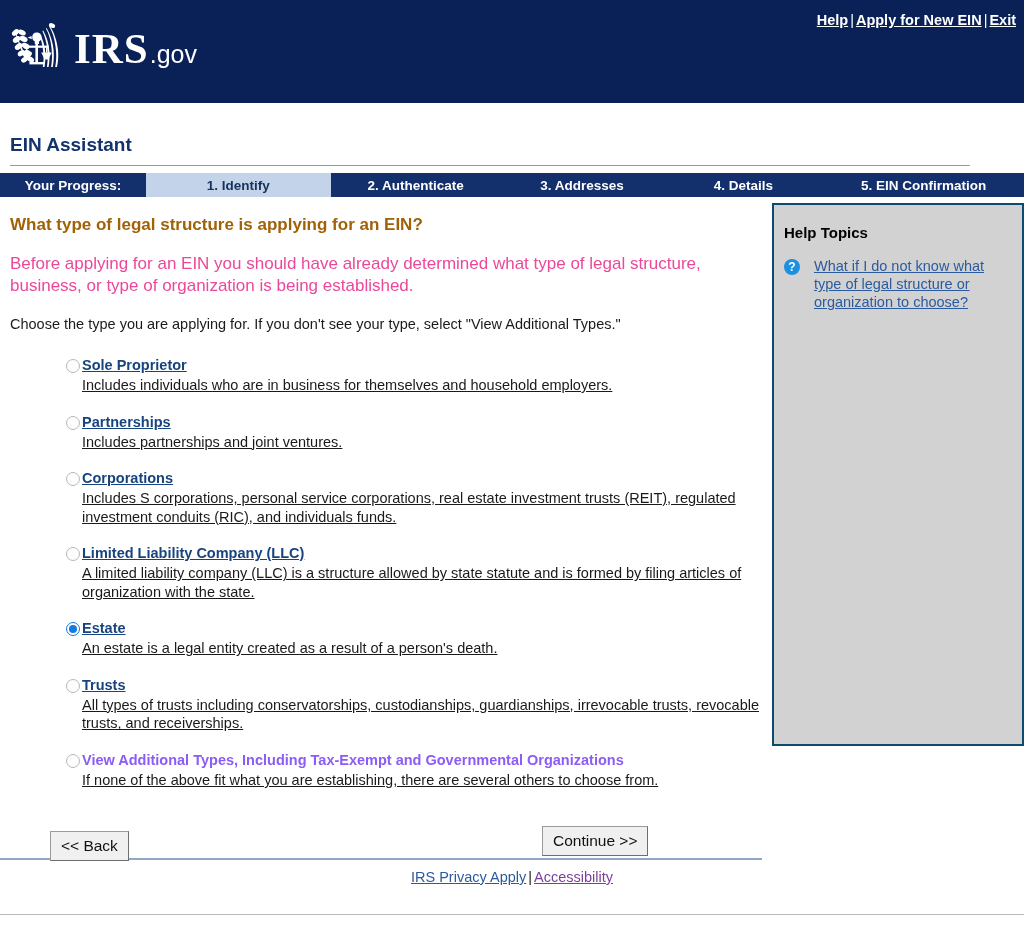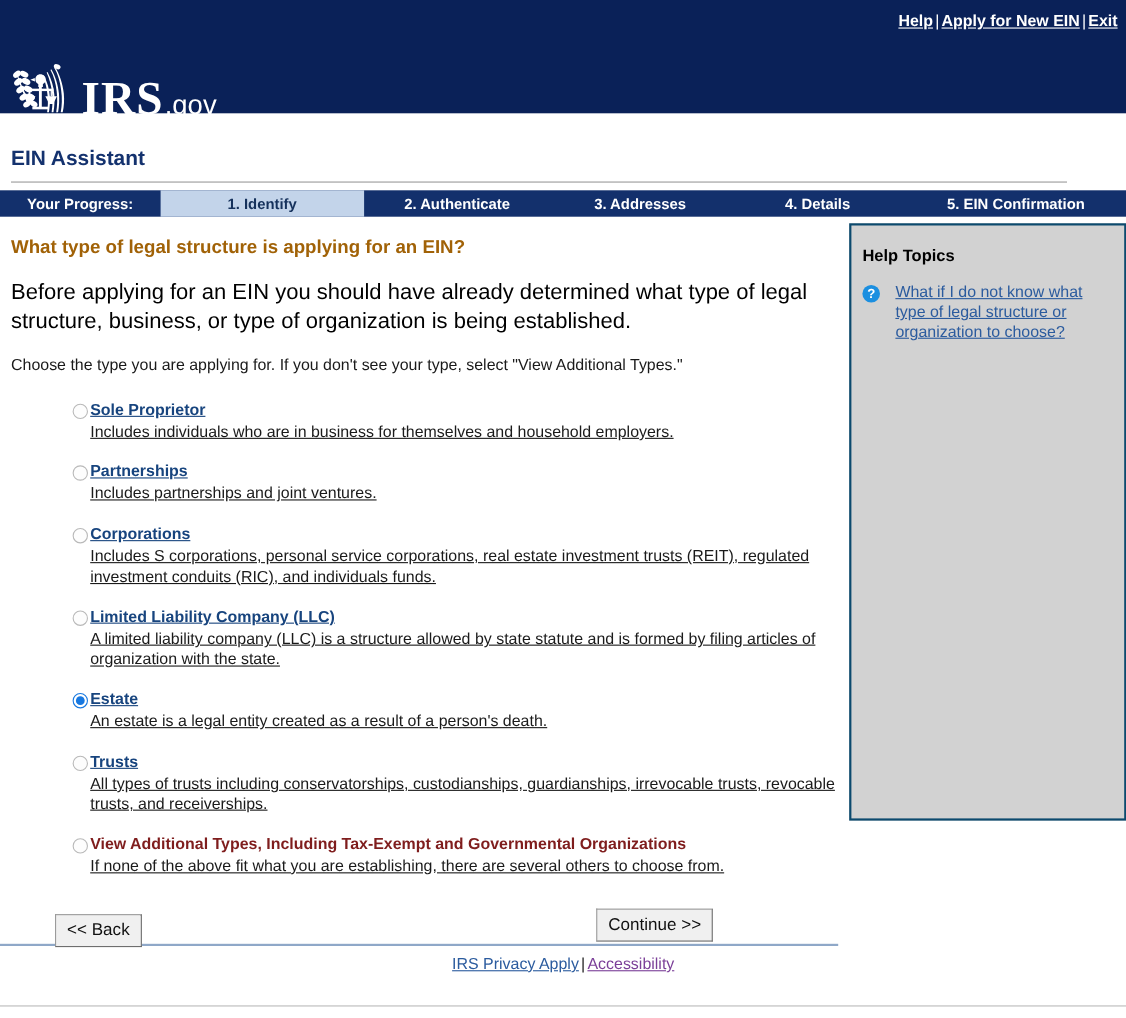--- a/index.html
+++ b/index.html
@@ -40,22 +40,21 @@
   .masthead-links .sep {
     text-decoration: none;
     padding: 0 2px;
     font-weight: normal;
   }
   .logo-wrap {
     position: absolute;
     left: 8px;
     top: 19px;
     display: flex;
-    align-items: flex-end;
-    margin-top: 35px;
+    align-items: center;
   }
   .logo-seal {
     width: 58px;
     height: 58px;
     flex: none;
   }
   .logo-text {
     margin-left: 8px;
     color: #ffffff;
     font-family: "Liberation Serif", serif;
@@ -139,24 +138,24 @@
     top: 205px;
     width: 750px;
   }
   .question {
     font-size: 17px;
     font-weight: bold;
     color: #a16207;
     margin: 10px 0 0 0;
   }
   .intro {
-    font-size: 20px;
+    font-size: 17px;
     line-height: 1.32;
     margin: 18px 0 0 0;
-    color: #000000;
+    color: #ec4899;
   }
   .intro2 {
     font-size: 14.5px;
     line-height: 1.32;
     margin: 17px 0 0 0;
     color: #1a1a1a;
   }
 
   .options {
     margin-top: 22px;
@@ -194,21 +193,21 @@
   .option-label {
     font-size: 14.5px;
     font-weight: bold;
     color: #17447e;
     text-decoration: underline;
     display: inline-block;
     line-height: 1.15;
     cursor: pointer;
   }
   .option-label.plain {
-    color: #7f1d1d;
+    color: #8b5cf6;
     text-decoration: none;
   }
   .option-desc {
     font-size: 14.5px;
     line-height: 1.28;
     color: #1a1a1a;
     margin-top: 2px;
     max-width: 690px;
     text-decoration: underline;
   }

